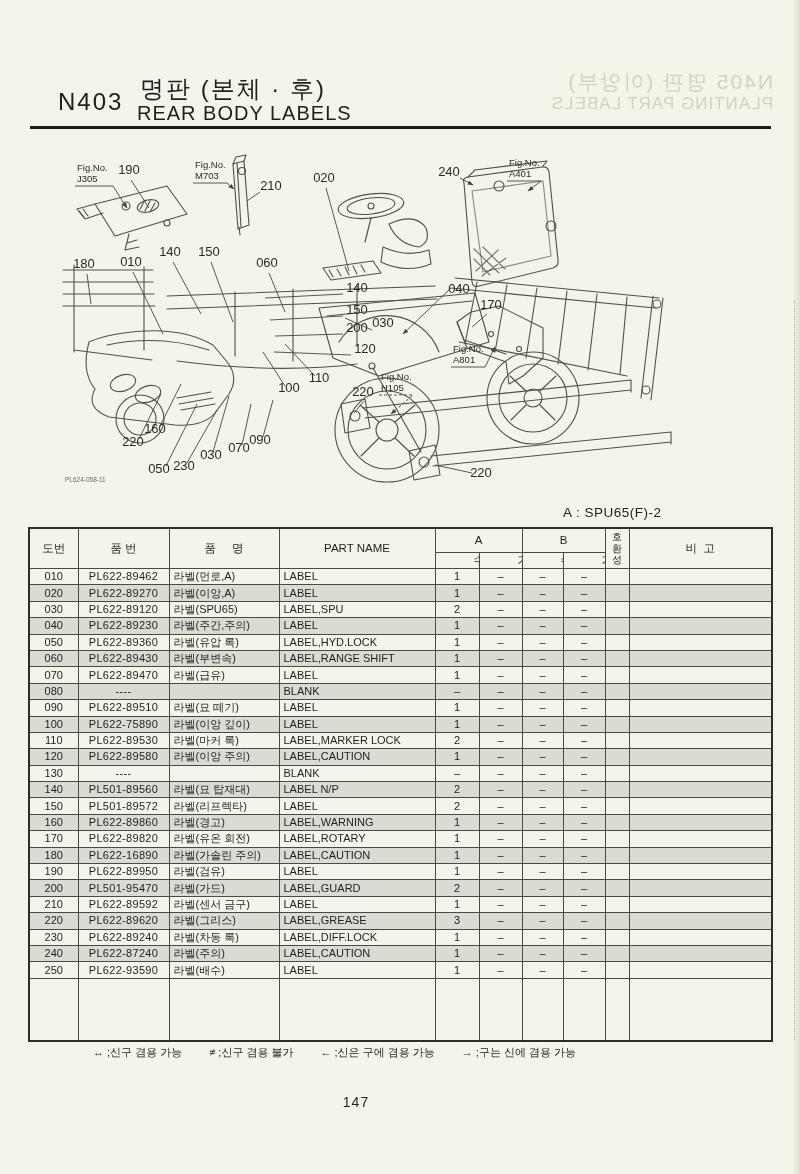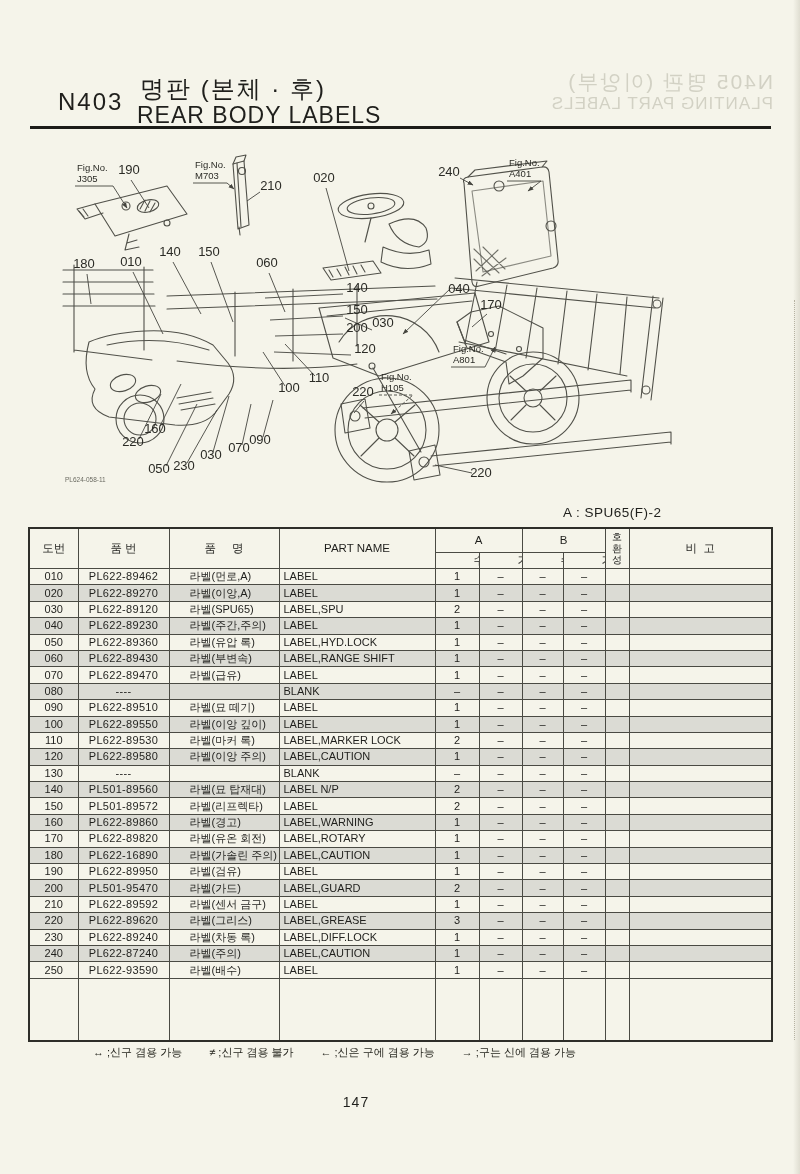--- a/index.html
+++ b/index.html
@@ -6,21 +6,21 @@
   body{
     width:800px;height:1174px;position:relative;overflow:hidden;
     background:#f5f4ea;
     font-family:"Liberation Sans","DejaVu Sans",sans-serif;
     color:#1f1f1c;
   }
   .abs{position:absolute;}
   
   #code{left:58px;top:76px;font-size:24px;letter-spacing:2px;margin-top:12px;}
   #title-ko{left:140px;top:73px;font-size:24px;letter-spacing:2px;}
-  #title-en{left:137px;top:102px;font-size:23px;letter-spacing:1px;}
+  #title-en{left:137px;top:102px;font-size:20px;letter-spacing:1px;}
   #rule{left:30px;top:126px;width:741px;height:3px;background:#1c1c18;}
   
   #ghost{left:438px;top:70px;width:335px;text-align:left;
          transform:scaleX(-1);color:#c7c6b8;opacity:.75;line-height:1.15;}
   #ghost .g1{font-size:21px;letter-spacing:2px;}
   #ghost .g2{font-size:17px;letter-spacing:1px;}
   
   #diagram{left:27px;top:146px;width:746px;height:362px;}
   #diagram svg{display:block;}
   .art{stroke:#51514a;stroke-width:1.1;fill:none;stroke-linejoin:round;stroke-linecap:round;}
@@ -35,21 +35,21 @@
   table{border-collapse:collapse;table-layout:fixed;width:743px;
         font-size:11px;color:#1f1f1c;border:2px solid #2e2e29;}
   th,td{border:1px solid #4a4a43;padding:0 3px;overflow:hidden;white-space:pre;line-height:1;}
   thead th{font-weight:normal;font-size:11.5px;text-align:center;}
   thead tr.h1 th{height:23px;}
   thead tr.h2 th{height:15px;padding-left:38px;}
   th.vert{font-size:10px;line-height:1.15;padding:0;}
   tbody td{height:15.4px;}
   td.c-no{text-align:center;}
   td.c-pn{text-align:center;letter-spacing:.3px;}
-  td.c-ko{text-align:left;padding-left:20px;}
+  td.c-ko{text-align:left;padding-left:4px;}
   td.c-en{text-align:left;padding-left:4px;}
   td.c-q{text-align:center;}
   tr.shade td{background:#dbdbd4;}
   tr.filler td{height:61px;}
   
   #legend{left:93px;top:1045px;font-size:11px;white-space:pre;color:#26261f;}
   #legend span{margin-right:27px;}
   #page-number{left:0;top:1094px;width:712px;text-align:center;font-size:14px;letter-spacing:1px;}
   
   #scan-edge{right:0;top:0;width:7px;height:1174px;
@@ -379,21 +379,21 @@
           <td class="c-en">LABEL</td>
           <td class="c-q">1</td>
           <td class="c-q">–</td>
           <td class="c-q">–</td>
           <td class="c-q">–</td>
           <td class="c-comp"></td>
           <td class="c-rem"></td>
         </tr>
         <tr class="shade">
           <td class="c-no">100</td>
-          <td class="c-pn">PL622-89550</td>
+          <td class="c-pn">PL622-75890</td>
           <td class="c-ko">라벨(이앙 깊이)</td>
           <td class="c-en">LABEL</td>
           <td class="c-q">1</td>
           <td class="c-q">–</td>
           <td class="c-q">–</td>
           <td class="c-q">–</td>
           <td class="c-comp"></td>
           <td class="c-rem"></td>
         </tr>
         <tr>

